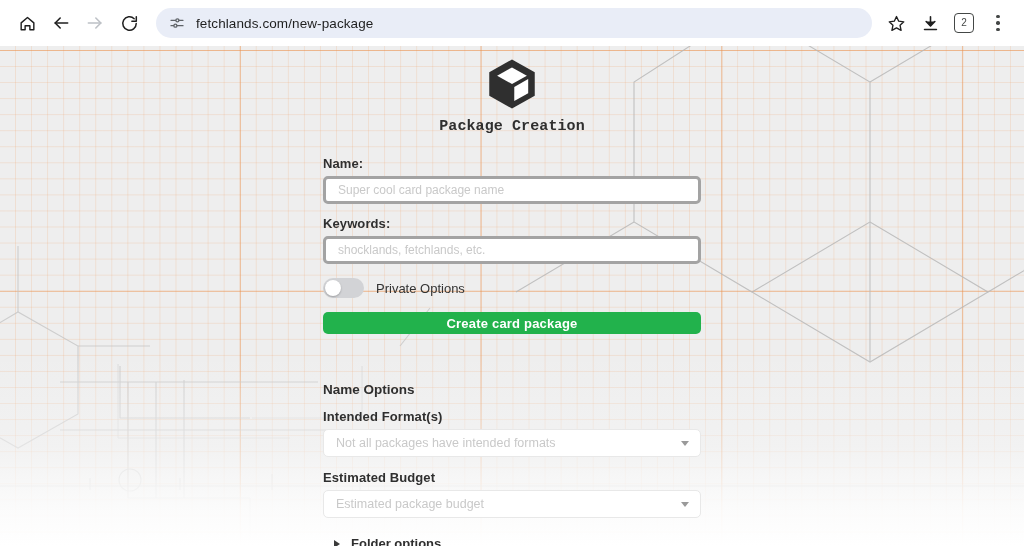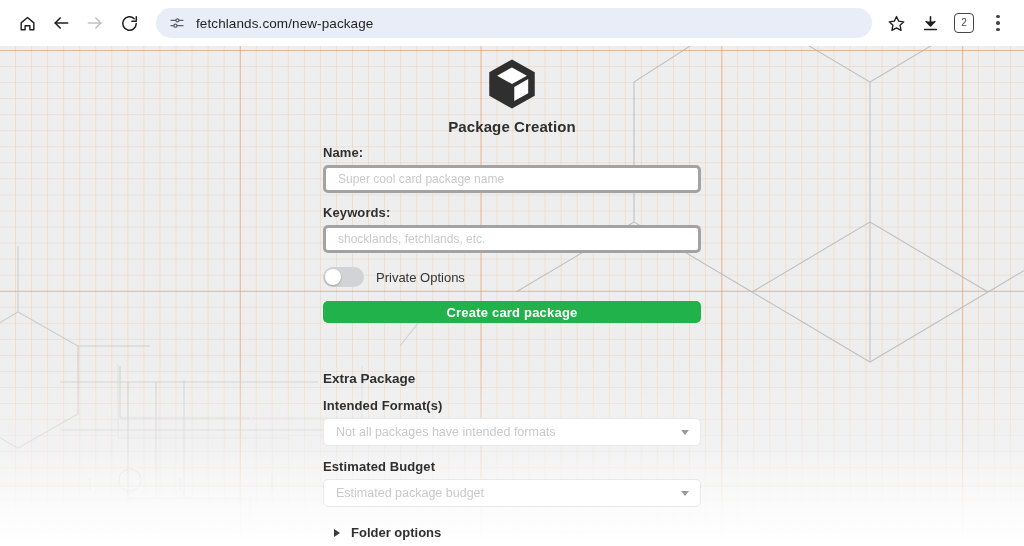--- a/index.html
+++ b/index.html
@@ -151,20 +151,21 @@
     position: absolute;
     left: 323px;
     top: 0;
     width: 378px;
   }
   .logo-block {
     display: flex;
     flex-direction: column;
     align-items: center;
     padding-top: 10px;
+    font-family: Liberation Mono, monospace;
   }
   .logo-cube { display: block; }
   .app-title {
     margin-top: 6px;
     font-size: 15px;
     font-weight: bold;
     color: #2f2f2f;
     letter-spacing: 0.1px;
   }
 
@@ -183,21 +184,21 @@
     border-radius: 5px;
     background: #ffffff;
     font-size: 12px;
     font-family: "Liberation Sans", sans-serif;
     color: #333;
     padding: 0 12px;
     outline: none;
   }
   .text-input::placeholder { color: #c9c9c9; }
 
-  .name-group { margin-top: 10px; }
+  .name-group { margin-top: 21px; }
   .keywords-group { margin-top: 12px; }
 
   .toggle-row {
     display: flex;
     align-items: center;
     margin-top: 14px;
   }
   .toggle {
     width: 41px; height: 20px;
     border-radius: 10px;
@@ -439,21 +440,21 @@
 
     <div class="toggle-row">
       <div class="toggle">
         <span class="knob"></span>
       </div>
       <span class="toggle-label">Private Options</span>
     </div>
 
     <button class="create-btn">Create card package</button>
 
-    <div class="extra-title">Extra Package</div>
+    <div class="extra-title">Name Options</div>
 
     <div class="format-group">
       <div class="field-label">Intended Format(s)</div>
       <div class="select-box">
         <span class="select-value">Not all packages have intended formats</span>
         <span class="select-caret"></span>
       </div>
     </div>
 
     <div class="budget-group">

